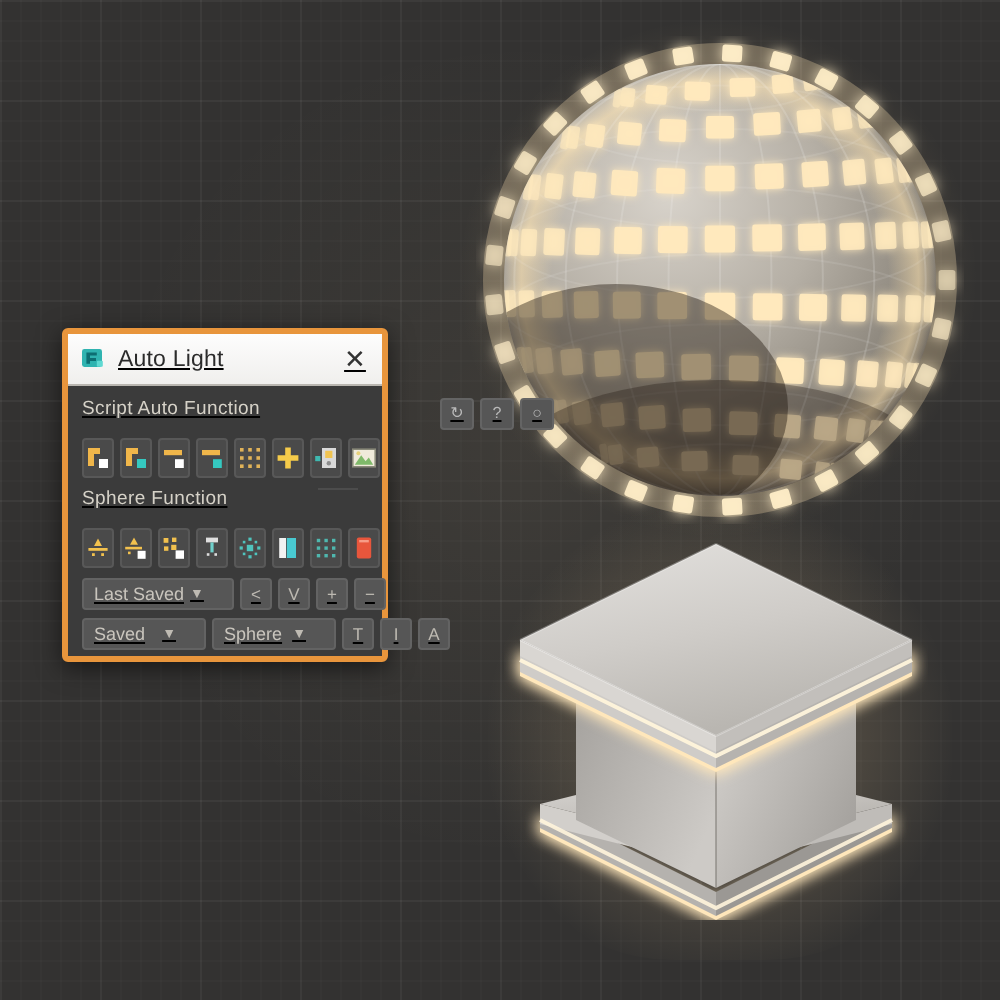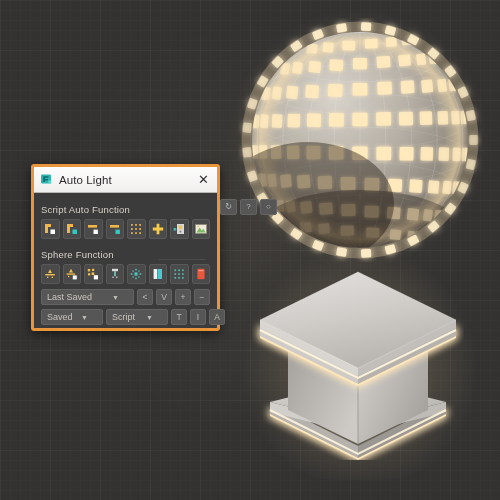--- a/index.html
+++ b/index.html
@@ -37,26 +37,27 @@
     background:radial-gradient(ellipse at 50% 52%, rgba(255,226,175,.26) 0%, rgba(255,218,160,.11) 45%, rgba(255,215,150,0) 72%);
   }
 
   
   #sphere-obj,#pedestal-obj{position:absolute;}
   #sphere-obj{left:238px;top:18px;width:244px;height:244px;}
   #pedestal-obj{left:252px;top:252px;width:212px;height:208px;}
 
   
   #dialog{
-    position:absolute;left:31px;top:164px;width:189px;height:167px;
+    position:absolute;left:31px;top:164px;width:163px;height:167px;
     background:#3a3a3a;
     border:3px solid #e8953c;
     border-radius:3px;
     box-sizing:border-box;
     box-shadow:0 3px 12px rgba(0,0,0,.55);
+    text-decoration:underline;
   }
   #titlebar{
     height:26px;
     background:linear-gradient(to bottom,#fdfdfd 0%,#f0efed 100%);
     border-bottom:1px solid #b9b6b0;
     display:flex;align-items:center;gap:6px;
     padding:0 5px 0 6px;
     box-sizing:border-box;
   }
   #app-icon{width:13px;height:13px;flex:0 0 13px;display:block;}
@@ -70,21 +71,21 @@
   }
 
   #dialog-body{
     padding:6px 7px 7px 7px;
     box-sizing:border-box;
     background:#3b3b3b;
     height:calc(100% - 26px);
   }
 
   
-  .section-row{display:flex;align-items:flex-end;height:16px;margin-bottom:4px;gap:40px;}
+  .section-row{display:flex;align-items:flex-start;height:16px;margin-bottom:4px;gap:40px;}
   .section-label{
     color:#d6d2c8;font-size:9.5px;letter-spacing:.2px;white-space:nowrap;flex:0 0 auto;
   }
   .section-rule{flex:1 1 auto;height:1px;background:#4c4c4c;margin:0 5px;}
   .mini-btns{display:flex;gap:3px;flex:0 0 auto;}
   .mini-btn{
     width:15px;height:14px;border-radius:2px;
     background:#565656;border:1px solid #646464;
     display:flex;align-items:center;justify-content:center;
     color:#b9b9b9;font-size:8px;line-height:1;cursor:pointer;
@@ -572,21 +573,21 @@
         <span class="sq-btn">+</span>
         <span class="sq-btn">−</span>
       </div>
 
       <div class="ctrl-row">
         <span class="dd" id="dd-renderer">
           <span class="dd-label">Saved</span>
           <span class="caret">▼</span>
         </span>
         <span class="dd" id="dd-shape">
-          <span class="dd-label">Script</span>
+          <span class="dd-label">Sphere</span>
           <span class="caret">▼</span>
         </span>
         <span class="sq-btn">T</span>
         <span class="sq-btn">I</span>
         <span class="sq-btn">A</span>
       </div>
 
     </div>
   </div>
 </div>

